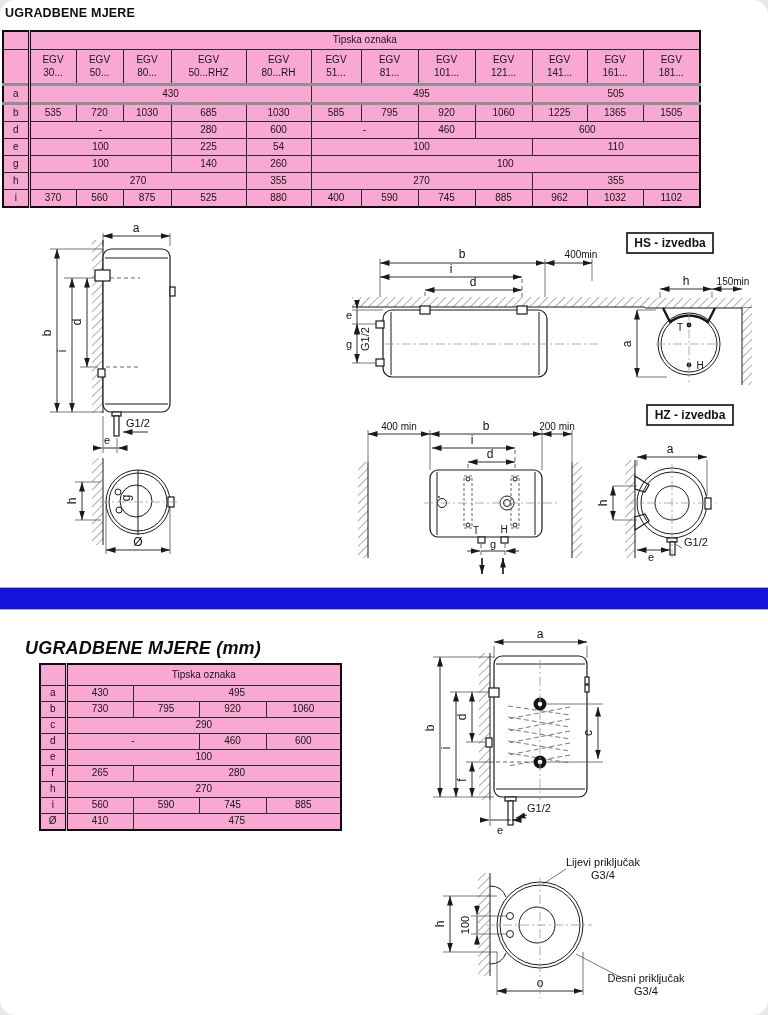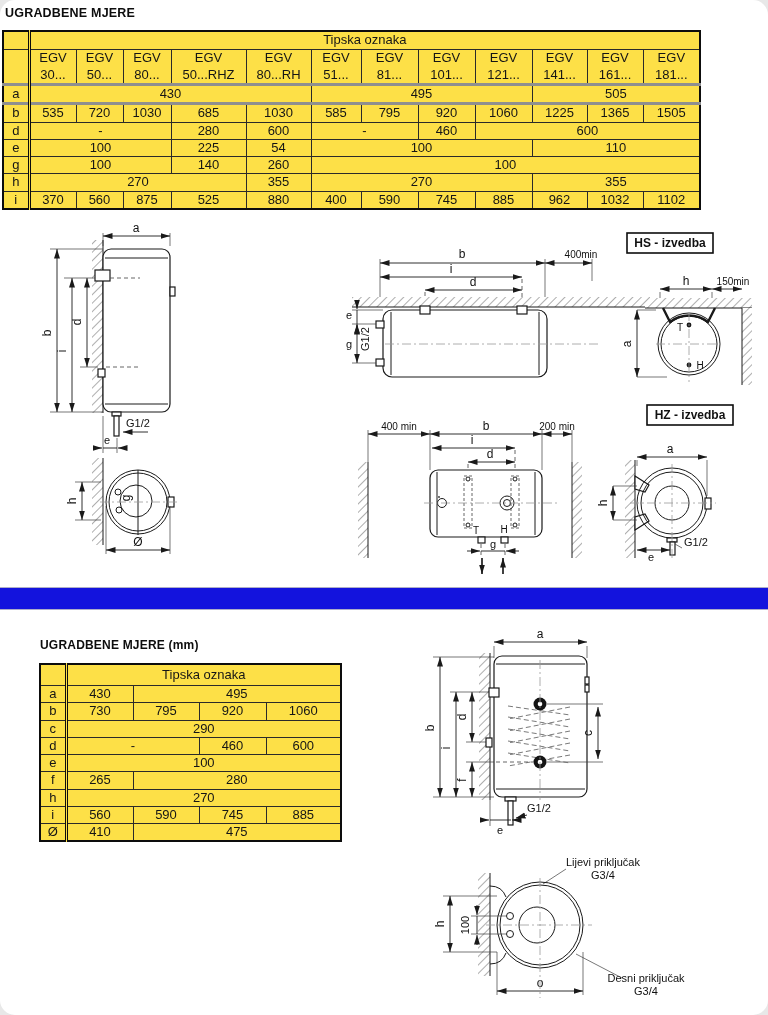--- a/index.html
+++ b/index.html
@@ -1,21 +1,21 @@
 <!DOCTYPE html>
 <html><head>
 <meta charset="utf-8">
 <style>
   html,body{margin:0;padding:0;background:#e8e8e8;}
   .page{position:relative;width:768px;height:1015px;background:#ffffff;overflow:hidden;
         font-family:"Liberation Sans",sans-serif;color:#111;border-radius:15px;}
   .sec-title{position:absolute;font-size:12.5px;font-weight:bold;letter-spacing:0.2px;color:#0d0d0d;white-space:nowrap;}
   
-  table.dtable{position:absolute;border-collapse:collapse;table-layout:fixed;background:#fde047;
-               border:2px solid #0d0d0d;font-size:13px;color:#151515;}
+  table.dtable{position:absolute;border-collapse:collapse;table-layout:fixed;background:#f9a8d4;
+               border:2px solid #0d0d0d;font-size:10px;color:#151515;}
   .dtable td{border:1px solid #2a2a2a;text-align:center;vertical-align:middle;padding:0;line-height:1.25;
              overflow:hidden;white-space:nowrap;}
   .dtable td.lbl{border-right:3px double #0d0d0d;}
   .dtable tr.h1 td{height:17px;}
   .dtable tr.h2 td{height:33px;}
   .dtable tr.h2 td{border-bottom:3px solid #8f8f8f;}
   .dtable tr.dr td{height:16px;}
   .dtable tr.thickb td{border-bottom:3px solid #8f8f8f;}
   #t2 tr.h1 td{height:20px;}
   #t2 tr.h2 td{height:29px;}
@@ -407,21 +407,21 @@
         <line class="dim" x1="637" y1="342" x2="670" y2="342" marker-start="url(#m1s)" marker-end="url(#m1e)"></line>
         <text class="dm" x="651" y="353">e</text>
       </g>
       <line class="cl" x1="630" y1="295" x2="716" y2="295"></line>
       <line class="cl" x1="672" y1="256" x2="672" y2="352"></line>
     </g>
   </svg>
 
   <div class="bluebar"></div>
 
-  <div class="sec-title" style="left:40px;top:638px;font-size:12px;">UGRADBENE MJERE (mm)</div>
+  <div class="sec-title" style="left:25px;top:638px;font-size:18px;font-style:italic;">UGRADBENE MJERE (mm)</div>
 
   <table id="t2" class="dtable" style="left:39px;top:663px;width:301px;">
     <colgroup>
       <col style="width:26px">
         <col style="width:67px">
         <col style="width:66px">
         <col style="width:67px">
         <col style="width:75px">
     </colgroup>
     <tbody>

